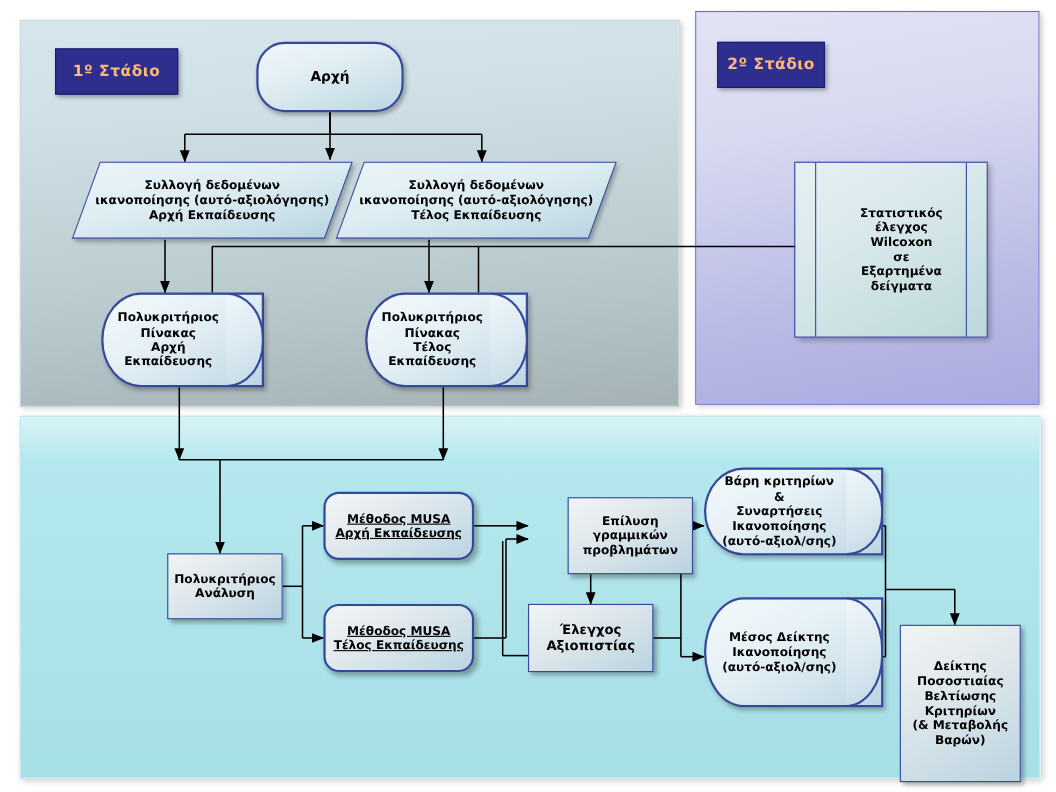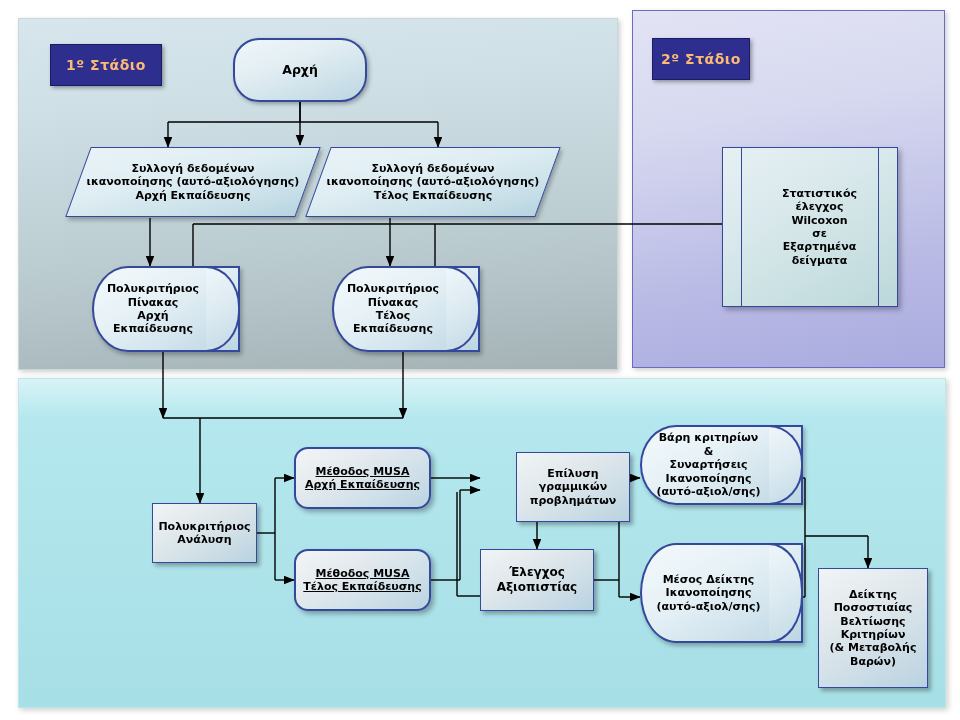--- a/index.html
+++ b/index.html
@@ -256,20 +256,20 @@
 Ικανοποίησης
 (αυτό-αξιολ/σης)</span>
   </div>
 
   <div class="node shape-stored" style="left:640px;top:543px;width:163px;height:100px;font-size:11px;">
     <span class="lbl">Μέσος Δείκτης
 Ικανοποίησης
 (αυτό-αξιολ/σης)</span>
   </div>
 
-  <div class="node shape-process" style="left:818px;top:568px;width:110px;height:120px;font-size:11px;">Δείκτης
+  <div class="node shape-process" style="left:818px;top:568px;width:110px;height:143px;font-size:11px;">Δείκτης
 Ποσοστιαίας
 Βελτίωσης
 Κριτηρίων
 (&amp; Μεταβολής
 Βαρών)</div>
 
 </div>
 
 </body></html>

